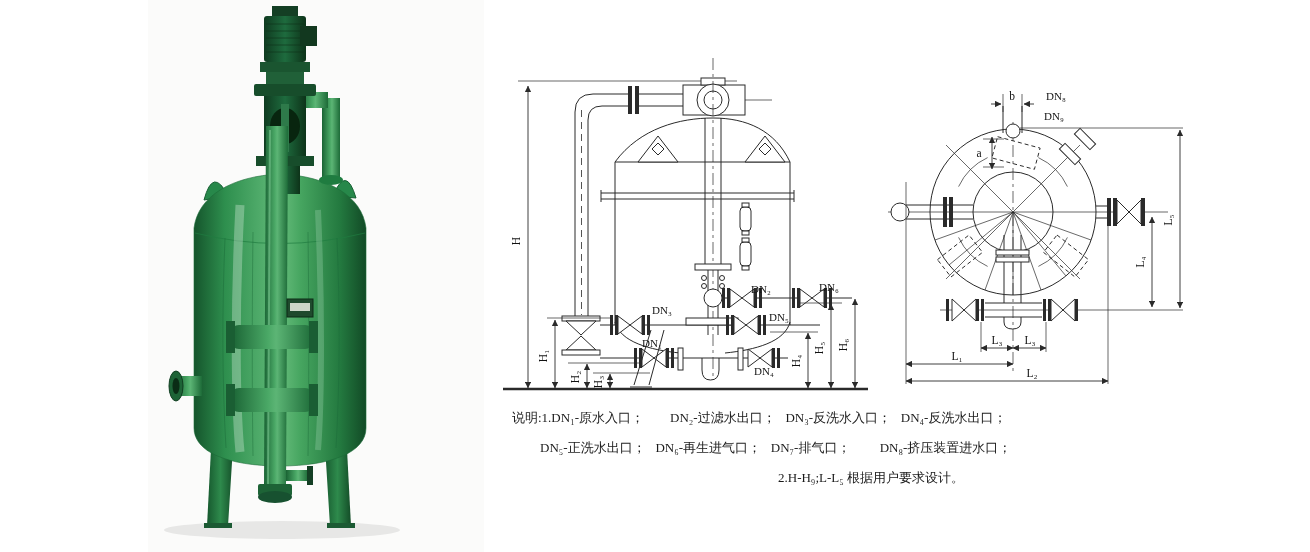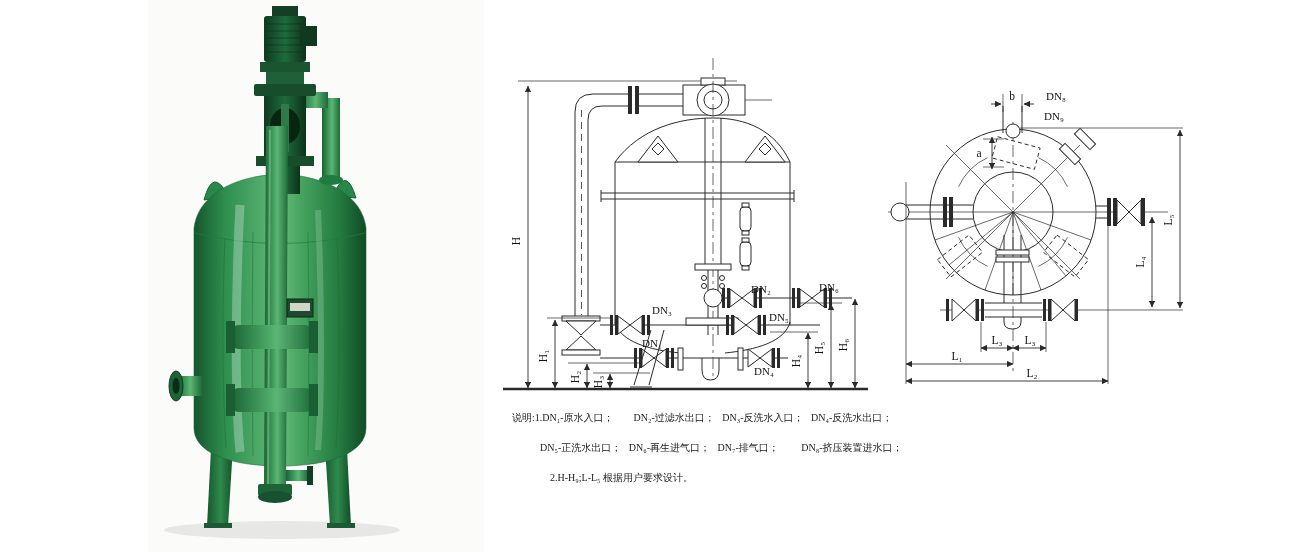--- a/index.html
+++ b/index.html
@@ -12,24 +12,24 @@
   .dash{stroke:#2a2a2a;stroke-width:.8;fill:none;stroke-dasharray:7 5;}
   .dashrect{stroke:#2a2a2a;stroke-width:.9;fill:none;stroke-dasharray:4 3;}
   .dim{stroke:#2a2a2a;stroke-width:.9;fill:none;}
   .bar{fill:#2a2a2a;stroke:none;}
   .tri{fill:#fff;stroke:#2a2a2a;stroke-width:1;}
   .wht{fill:#fff;stroke:#2a2a2a;stroke-width:1;}
   .ground{stroke:#2a2a2a;stroke-width:2.4;fill:none;}
   .lbl{font-family:"Liberation Serif",serif;font-size:11.5px;fill:#111;}
   .lbls{font-family:"Liberation Serif",serif;font-size:11px;fill:#111;}
   .notes{position:absolute;left:512px;top:403px;width:680px;
-         font-size:10px;line-height:30px;color:#1a1a1a;}
+         font-size:13px;line-height:30px;color:#1a1a1a;}
   .notes div{white-space:pre;}
   .notes .ind{margin-left:28px;}
-  .notes .ind2{margin-left:38px;}
+  .notes .ind2{margin-left:38px;text-align:center;}
 </style>
 </head>
 <body>
 
 <div class="canvas">
 
 <svg width="1310" height="552" viewBox="0 0 1310 552">
   <defs>
     <marker id="ah" viewBox="0 0 10 10" refX="9.5" refY="5" markerWidth="7" markerHeight="7" orient="auto-start-reverse">
       <path d="M0,0 L10,5 L0,10 Z" fill="#2a2a2a"></path>

